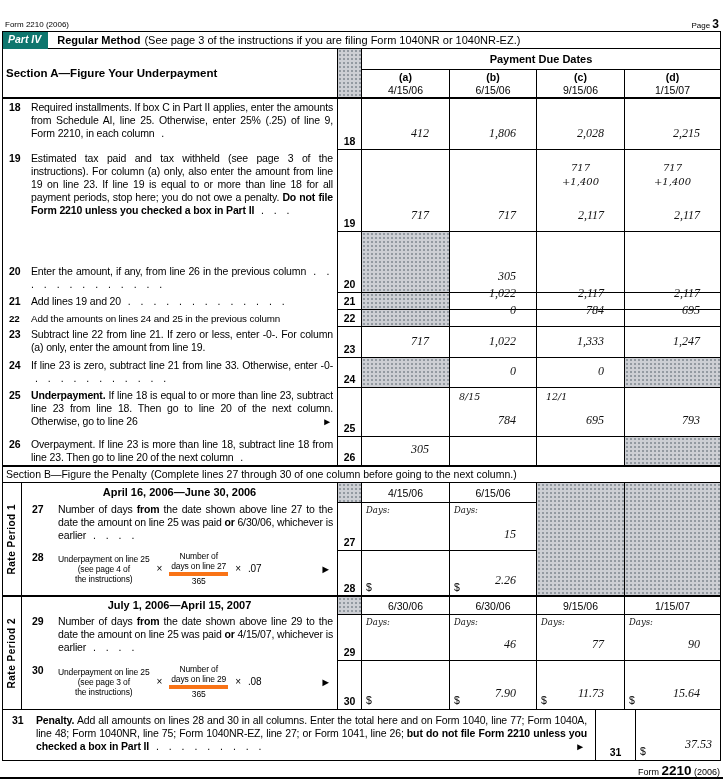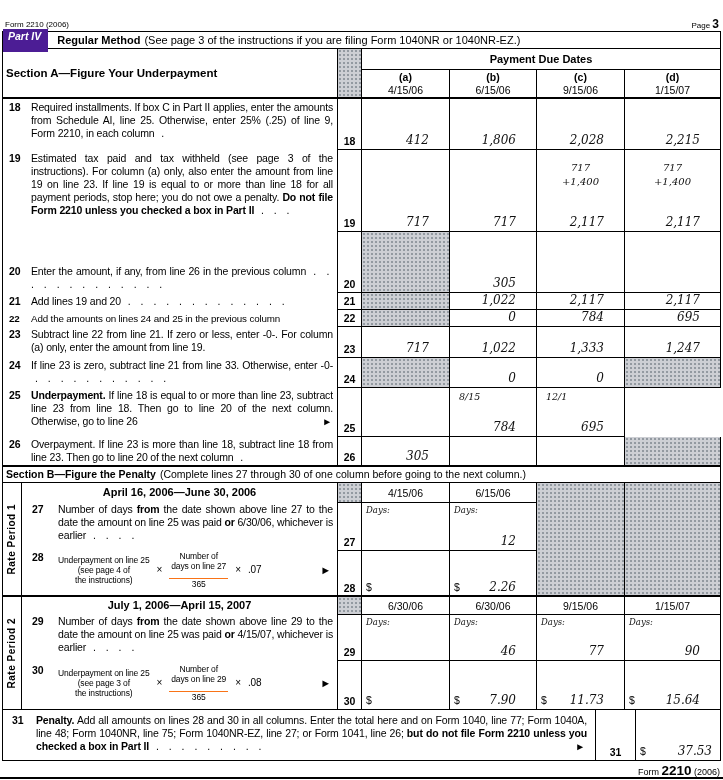--- a/index.html
+++ b/index.html
@@ -14,22 +14,22 @@
          background-size:4px 4px;}
   .line{position:absolute;background:#000;}
   
   .figtitle{position:absolute;left:4px;top:2px;font-size:15px;white-space:nowrap;}
   .figtitle .b{font-weight:bold;}
   .figtitle .i{font-style:italic;}
   .formid{position:absolute;left:5px;top:20px;font-size:8px;}
   .pagelbl{position:absolute;right:4px;top:17px;font-size:8px;}
   .pagelbl .n{font-weight:bold;font-size:12px;}
   .partbar{display:flex;align-items:center;font-size:11px;}
-  .badge{background:#4c1d95;color:#fff;font-weight:bold;font-style:italic;font-size:10.5px;
-         padding:1px 7px 10px 5px;margin-left:1px;}
+  .badge{background:#0f766e;color:#fff;font-weight:bold;font-style:italic;font-size:10.5px;
+         padding:1px 7px 4px 5px;margin-left:1px;}
   .pt{font-weight:bold;margin-left:9px;}
   .pn{margin-left:4px;}
   
   .sectitle{display:flex;align-items:center;padding-left:4px;font-weight:bold;font-size:11.5px;}
   .pdd{display:flex;align-items:center;justify-content:center;font-weight:bold;font-size:11px;}
   .subhdr{display:flex;flex-direction:column;align-items:center;justify-content:center;
           font-size:10.5px;line-height:13px;}
   .subhdr .lt{font-weight:bold;}
   .numcell{display:flex;align-items:flex-end;justify-content:center;
            font-weight:bold;font-size:10.5px;padding-bottom:2px;}
@@ -37,41 +37,41 @@
   .block{position:absolute;left:0;right:0;padding:0 4px 0 29px;
          font-size:10.5px;line-height:13px;text-align:justify;letter-spacing:-0.15px;}
   .block .ln{position:absolute;left:7px;top:0;font-weight:bold;text-align:left;}
   .block .bold{font-weight:bold;}
   .block.small{font-size:9.8px;}
   .block.noteblk{font-style:italic;font-weight:bold;}
   .dots{letter-spacing:3.5px;margin-left:4px;}
   .arrowabs{position:absolute;right:5px;bottom:0;font-size:10px;}
   
   .vtext{font-family:"DejaVu Serif",serif;font-style:italic;font-size:12px;color:#111;}
-  .vbr{position:absolute;right:20px;bottom:2px;}
+  .vbr{position:absolute;right:20px;bottom:8px;font-family:Liberation Serif, serif;}
   .ann{position:absolute;left:0;right:0;top:11px;text-align:center;
        font-family:"DejaVu Serif",serif;font-style:italic;font-size:10px;line-height:14px;color:#111;}
   .annsm{position:absolute;left:9px;top:3px;font-family:"DejaVu Serif",serif;
          font-style:italic;font-size:9.5px;color:#111;}
   .days{position:absolute;left:4px;top:2px;font-family:"DejaVu Serif",serif;
         font-style:italic;font-size:8.5px;color:#111;}
   .dol{position:absolute;left:4px;bottom:3px;font-size:10.5px;}
   
   .sbtitle{display:flex;align-items:center;padding-left:4px;font-size:10.5px;}
-  .sbtitle .b{font-weight:bold;}
+  .sbtitle .b{font-weight:normal;}
   .sbtitle .n{margin-left:4px;}
   .vlabelcell{display:flex;align-items:center;justify-content:center;}
   .vlabel{writing-mode:vertical-rl;transform:rotate(180deg);font-weight:bold;font-size:10px;
           letter-spacing:0.5px;}
   .pheading{position:absolute;left:0;right:0;text-align:center;font-weight:bold;font-size:11px;}
   .bdesc .block{padding-left:36px;}
   .bdesc .block .ln{left:10px;}
   .formula{display:flex;align-items:center;gap:7px;font-size:8.5px;line-height:10px;
            text-align:center;padding-right:2px;}
-  .frac .u{border-bottom:1px solid #f97316;padding:0 2px 7px;}
+  .frac .u{border-bottom:4px solid #f97316;padding:0 2px 1px;}
   .fx{font-size:10px;}
   .frate{font-size:10px;}
   .farrow{font-size:11px;margin-left:auto;}
   
   .footer{position:absolute;right:3px;top:763px;font-size:9px;}
   .footer .fn{font-weight:bold;font-size:13.5px;}
 </style>
 </head>
 <body>
 
@@ -255,20 +255,23 @@
 
   <div class="c br bb" style="left:362px;top:388px;width:88px;height:49px"></div>
   <div class="c br bb" style="left:450px;top:388px;width:87px;height:49px">
     <span class="annsm">8/15</span>
     <span class="vtext vbr">784</span>
   </div>
   <div class="c br bb" style="left:537px;top:388px;width:88px;height:49px">
     <span class="annsm">12/1</span>
     <span class="vtext vbr">695</span>
   </div>
+  <div class="c br bb" style="left:625px;top:388px;width:96px;height:49px">
+      <span class="vtext vbr">793</span>
+    </div>
 
   <div class="c br bb" style="left:362px;top:437px;width:88px;height:29px">
       <span class="vtext vbr">305</span>
     </div>
   <div class="c br bb" style="left:450px;top:437px;width:87px;height:29px"></div>
   <div class="c br bb" style="left:537px;top:437px;width:88px;height:29px"></div>
   <div class="c br bb shade" style="left:625px;top:437px;width:96px;height:29px"></div>
 
   <div class="c br bb sbtitle" style="left:2px;top:466px;width:719px;height:17px">
     <span class="b">Section B—Figure the Penalty</span>
@@ -309,21 +312,21 @@
   <div class="c br bb numcell" style="left:338px;top:503px;width:24px;height:48px">27</div>
   <div class="c br bb numcell" style="left:338px;top:551px;width:24px;height:46px">28</div>
 
   <div class="c br bb datecell" style="left:362px;top:483px;width:88px;height:20px">4/15/06</div>
   <div class="c br bb datecell" style="left:450px;top:483px;width:87px;height:20px">6/15/06</div>
   <div class="c br bb" style="left:362px;top:503px;width:88px;height:48px">
       <span class="days">Days:</span>
     </div>
   <div class="c br bb" style="left:450px;top:503px;width:87px;height:48px">
     <span class="days">Days:</span>
-    <span class="vtext vbr">12</span>
+    <span class="vtext vbr">15</span>
   </div>
   <div class="c br bb" style="left:362px;top:551px;width:88px;height:46px">
       <span class="dol">$</span>
     </div>
   <div class="c br bb" style="left:450px;top:551px;width:87px;height:46px">
     <span class="dol">$</span>
     <span class="vtext vbr">2.26</span>
   </div>
   <div class="c br bb shade" style="left:537px;top:483px;width:88px;height:114px"></div>
   <div class="c br bb shade" style="left:625px;top:483px;width:96px;height:114px"></div>

